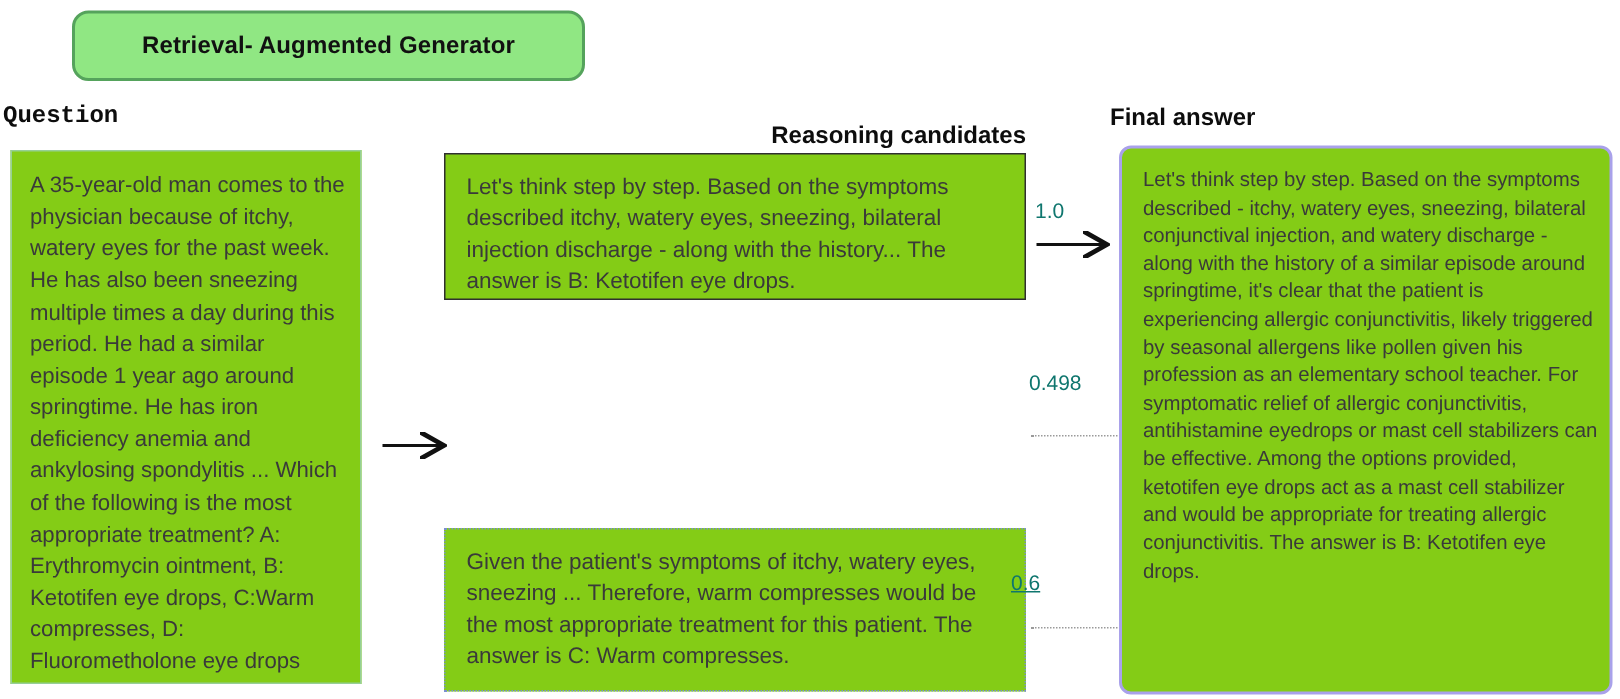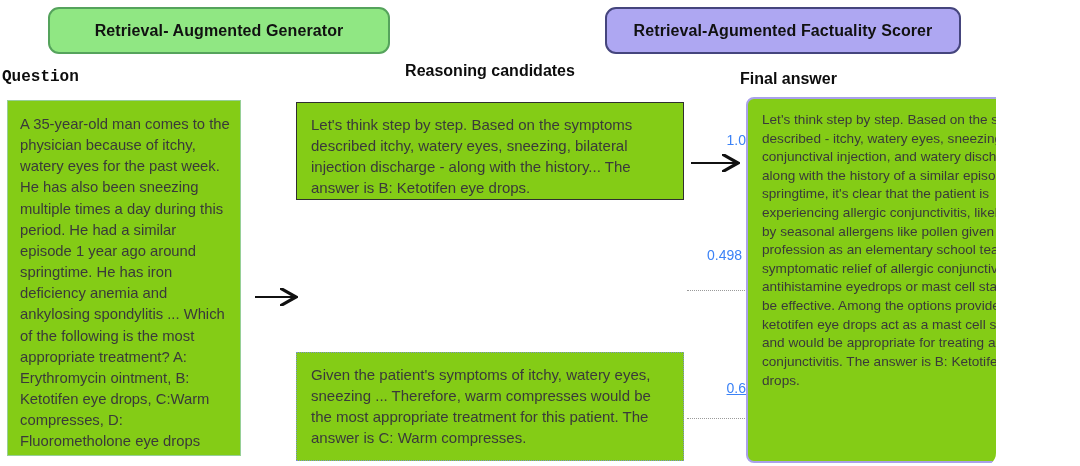--- a/index.html
+++ b/index.html
@@ -1,19 +1,19 @@
 <!DOCTYPE html>
 <html style="--generator-fill: #90e783; --generator-border: #55a35c; --scorer-fill: #aea7f2; --scorer-border: #45457d; --question-border: #96cf96; --candidate-solid-border: #2f2f2f; --candidate-dotted-border: #7b8fd0; --final-border: #a9a1ea;"><head>
 <meta charset="utf-8">
 <style>
   html, body { margin: 0; padding: 0; background: #ffffff; }
   body { font-family: "Liberation Sans", "DejaVu Sans", sans-serif; color: #2e2e2e; }
   #canvas {
     position: relative;
-    width: 996px;
+    width: 1080px;
     height: 466px;
     background: #ffffff;
     overflow: hidden;
     border-radius: 13px;
   }
   .pill {
     position: absolute;
     display: flex;
     align-items: center;
     justify-content: center;
@@ -33,21 +33,21 @@
     background: var(--scorer-fill, #aea7f2);
     border: 2px solid var(--scorer-border, #45457d);
   }
   .col-label {
     position: absolute;
     font-weight: bold;
     font-size: 16px;
     color: #0d0d0d;
   }
   .col-label.question { left: 2px; top: 68px; font-family: Liberation Mono, monospace; }
-  .col-label.candidates { left: 296px; top: 62px; width: 388px; text-align: center; }
+  .col-label.candidates { left: 296px; top: 82px; width: 388px; text-align: right; }
   .col-label.final { left: 740px; top: 70px; }
   .textbox {
     position: absolute;
     background: #84cc16;
     box-sizing: border-box;
     color: #3a3a3a;
   }
   .question-box {
     left: 7px; top: 100px; width: 234px; height: 356px;
     border: 1.5px solid var(--question-border, #96cf96);
@@ -77,43 +77,42 @@
     left: 746px; top: 97px; width: 329px; height: 366px;
     border: 2px solid var(--final-border, #a9a1ea);
     border-radius: 8px;
     padding: 12px 8px 10px 14px;
     font-size: 13.6px;
     line-height: 1.37;
   }
   .score {
     position: absolute;
     font-size: 14px;
-    color: #3b82f6;
+    color: #0f766e;
     width: 56px;
-    text-align: right;
+    text-align: left;
   }
   .score.s0 { left: 690px; top: 132px; }
   .score.s1 { left: 686px; top: 247px; }
-  .score.s2 { left: 690px; top: 380px; text-decoration: underline; }
+  .score.s2 { left: 674px; top: 380px; text-decoration: underline; }
   .arrow-svg { position: absolute; overflow: visible; }
   .dotted-line {
     position: absolute;
     width: 58px;
     border-top: 1.6px dotted #9a9a9a;
   }
   .dotted-line.d1 { left: 687px; top: 290px; }
   .dotted-line.d2 { left: 687px; top: 418px; }
 </style>
 </head>
 <body>
 
 <div id="canvas">
 
   <div class="pill generator">Retrieval- Augmented Generator</div>
-  <div class="pill scorer">Retrieval-Agumented Factuality Scorer</div>
 
   <div class="col-label question">Question</div>
   <div class="col-label candidates">Reasoning candidates</div>
   <div class="col-label final">Final answer</div>
 
   <div class="textbox question-box">A 35-year-old man comes to the physician because of itchy, watery eyes for the past week. He has also been sneezing multiple times a day during this period. He had a similar episode 1 year ago around springtime. He has iron deficiency anemia and ankylosing spondylitis ... Which of the following is the most appropriate treatment? A: Erythromycin ointment, B: Ketotifen eye drops, C:Warm compresses, D: Fluorometholone eye drops</div>
 
   <svg class="arrow-svg" style="left:254px; top:288px;" width="46" height="18">
     <defs>
       <marker id="ah1" markerWidth="9" markerHeight="9" refX="7" refY="4.5" orient="auto">

